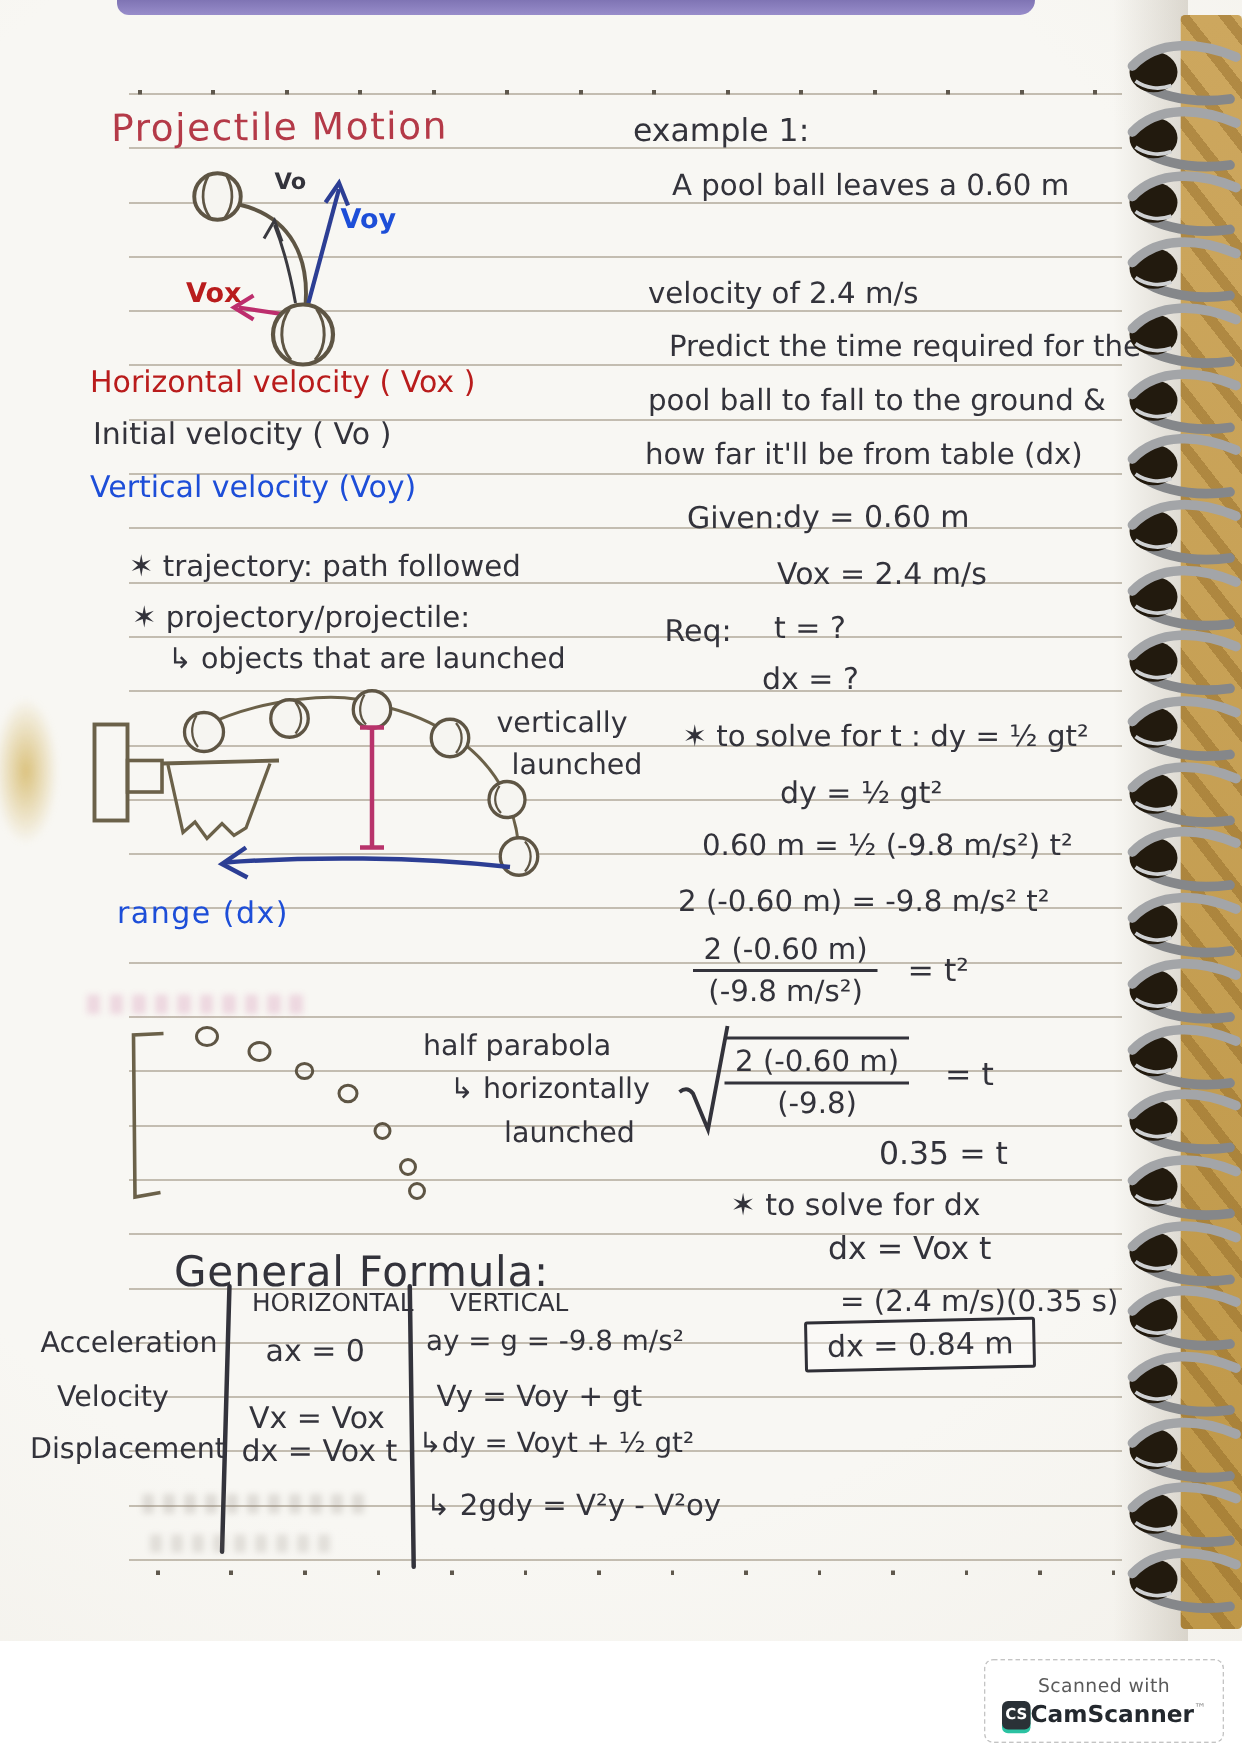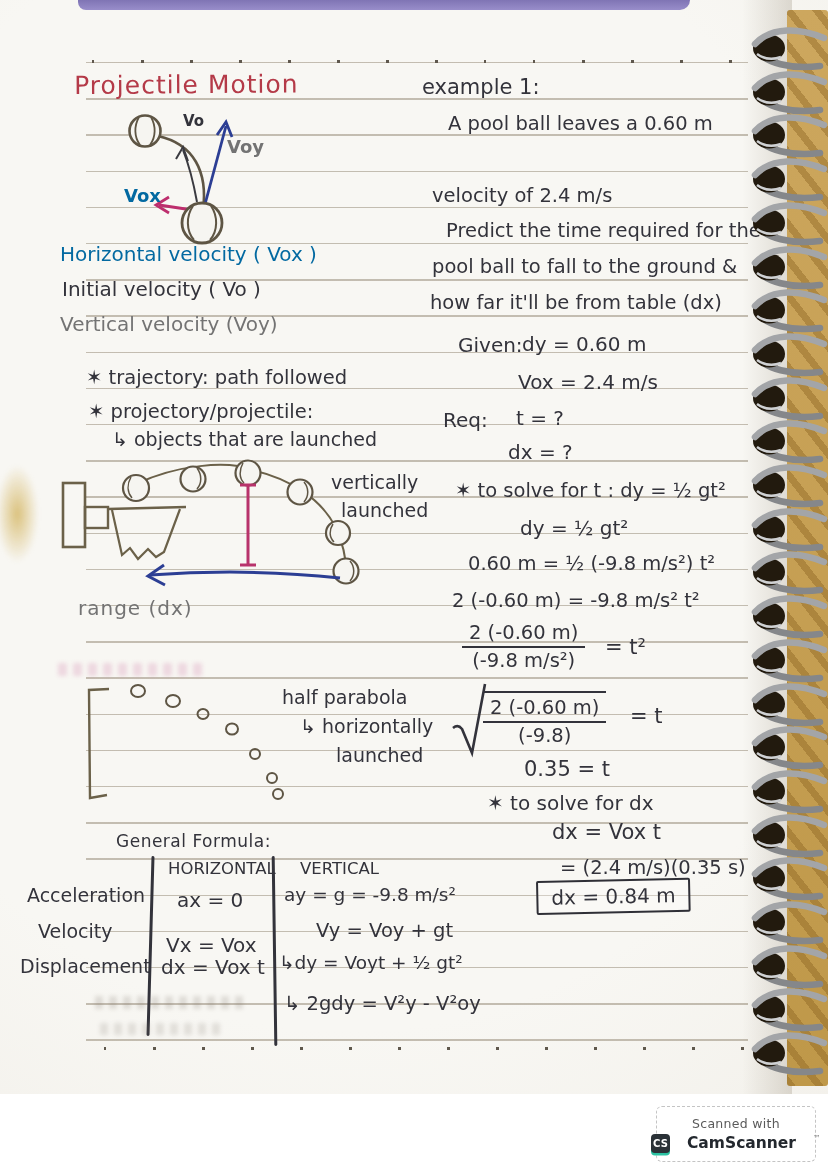--- a/index.html
+++ b/index.html
@@ -14,35 +14,35 @@
   #topbar{position:absolute;left:78px;top:0;width:612px;height:10px;
     background:linear-gradient(#7f74b4,#988dca);border-radius:0 0 10px 8px;}
   #edge-shade{position:absolute;left:742px;top:0;width:50px;height:1094px;
     background:linear-gradient(to right, rgba(0,0,0,0), rgba(110,95,70,.20));}
   #binding-strip{position:absolute;left:787px;top:10px;width:41px;height:1076px;border-radius:3px;
     background:repeating-linear-gradient(52deg, rgba(138,98,32,.42) 0 7px, rgba(0,0,0,0) 7px 22px), linear-gradient(#cda75e,#bf9849);}
   .coil{position:absolute;left:742px;width:86px;height:44px;}
   #stain{position:absolute;left:-8px;top:450px;width:56px;height:128px;border-radius:50%;
     background:radial-gradient(50% 50% at 45% 50%, rgba(213,184,104,.85), rgba(213,184,104,0) 76%);filter:blur(2px);}
   .t{position:absolute;white-space:nowrap;line-height:1.12;color:#33333b;transform-origin:left top;}
-  .pink{color:#0369a1}.blue{color:#737373}.red{color:#b43a48}
+  .pink{color:#b91c1c}.blue{color:#1d4ed8}.red{color:#b43a48}
   .frac{display:inline-flex;flex-direction:column;align-items:center;}
   .frac .num{border-bottom:2.5px solid #33333b;padding:0 7px 2px;}
   .frac .den{padding-top:2px;}
   .sqrtwrap{position:absolute;display:flex;align-items:flex-start;}
   .sqrt-frac{border-top:2.6px solid #33333b;margin-left:-3px;margin-top:10px;padding-top:4px;}
   .resultbox{position:absolute;border:2.6px solid #2f2f36;border-radius:2px;padding:4px 13px;
     transform:rotate(-1.2deg);background:rgba(255,255,255,.25);}
   .vline{position:absolute;width:2.6px;background:#33333b;border-radius:2px;}
   .smudge{position:absolute;filter:blur(2px);pointer-events:none;}
   #badge{position:absolute;left:656px;top:1106px;width:158px;height:54px;background:#fff;
     border:1.5px dashed #c4c4c4;border-radius:6px;display:flex;flex-direction:column;
     align-items:center;justify-content:center;gap:3px;}
   #badge .line1{font-size:12.5px;color:#5a5a5a;letter-spacing:.3px;}
-  #badge .row{display:flex;align-items:center;gap:17px;}
+  #badge .row{display:flex;align-items:center;gap:0;}
   #badge .logo{width:19px;height:19px;background:#2a3137;border-radius:4px;color:#fff;
     font-size:10px;font-weight:bold;display:flex;align-items:center;justify-content:center;
     box-shadow:0 2.5px 0 #2bc2a2;}
   #badge .brand{font-size:15.5px;font-weight:600;color:#23282e;}
   #badge .tm{font-size:8px;color:#8a8a8a;align-self:flex-start;}
   svg{display:block;overflow:visible;}
 </style>
 </head>
 <body>
 
@@ -120,33 +120,33 @@
     <ellipse cx="125" cy="32" rx="5.5" ry="5" stroke="#5e5544" stroke-width="2" fill="none"></ellipse>
     <ellipse cx="154" cy="47" rx="6" ry="5.5" stroke="#5e5544" stroke-width="2" fill="none"></ellipse>
     <ellipse cx="177" cy="72" rx="5" ry="5" stroke="#5e5544" stroke-width="2" fill="none"></ellipse>
     <ellipse cx="194" cy="96" rx="5" ry="5" stroke="#5e5544" stroke-width="2" fill="none"></ellipse>
     <ellipse cx="200" cy="112" rx="5" ry="5" stroke="#5e5544" stroke-width="2" fill="none"></ellipse>
   </svg>
   <span class="t" style="left:282px;top:687px;font-size:19px;">half parabola</span>
   <span class="t" style="left:300px;top:716px;font-size:19px;">↳ horizontally</span>
   <span class="t" style="left:336px;top:745px;font-size:19px;">launched</span>
 
-  <span class="t" style="left:116px;top:832px;font-size:17px;letter-spacing:.5px;text-align:right;">General Formula:</span>
+  <span class="t" style="left:116px;top:832px;font-size:28px;letter-spacing:.5px;text-align:right;">General Formula:</span>
   <div class="vline" style="left:149px;top:856px;height:180px;transform:rotate(1.6deg);"></div>
   <div class="vline" style="left:273px;top:856px;height:190px;transform:rotate(-0.8deg);"></div>
   <span class="t" style="left:168px;top:860px;font-size:16.5px;">HORIZONTAL</span>
   <span class="t" style="left:300px;top:860px;font-size:16.5px;">VERTICAL</span>
 
   <span class="t" style="left:27px;top:885px;font-size:19px;">Acceleration</span>
   <span class="t" style="left:177px;top:889px;font-size:20px;">ax = 0</span>
   <span class="t" style="left:284px;top:885px;font-size:18.5px;">ay = g = -9.8 m/s²</span>
 
   <span class="t" style="left:38px;top:921px;font-size:19px;">Velocity</span>
   <span class="t" style="left:166px;top:922px;font-size:20px;margin-top:12px;">Vx = Vox</span>
-  <span class="t" style="left:291px;top:920px;font-size:19.5px;margin-left:25px;">Vy = Voy + gt</span>
+  <span class="t" style="left:291px;top:920px;font-size:19.5px;">Vy = Voy + gt</span>
 
   <span class="t" style="left:20px;top:956px;font-size:19px;">Displacement</span>
   <span class="t" style="left:161px;top:956px;font-size:20px;">dx = Vox t</span>
   <span class="t" style="left:279px;top:953px;font-size:18.5px;">↳dy = Voyt + ½ gt²</span>
 
   <span class="t" style="left:284px;top:993px;font-size:19.5px;">↳ 2gdy = V²y - V²oy</span>
 
   <span class="t" style="left:422px;top:76px;font-size:21px;">example 1:</span>
   <span class="t" style="left:448px;top:113px;font-size:19.5px;">A pool ball leaves a 0.60 m</span>
   <span class="t" style="left:432px;top:185px;font-size:19.5px;">velocity of 2.4 m/s</span>
@@ -175,21 +175,21 @@
   <div class="sqrtwrap" style="left:452px;top:681px;">
     <svg width="34" height="76" viewBox="0 0 34 76">
       <path d="M1 47 Q6 43 10 48 L20 72 L33 3" stroke="#33333b" stroke-width="2.6" fill="none"></path>
     </svg>
     <span class="frac sqrt-frac t" style="position:static;font-size:19.5px;">
       <span class="num">2 (-0.60 m)</span>
       <span class="den">(-9.8)</span>
     </span>
   </div>
   <span class="t" style="left:630px;top:705px;font-size:21px;">= t</span>
-  <span class="t" style="left:524px;top:758px;font-size:21px;">0.35 = t</span>
+  <span class="t" style="left:586px;top:758px;font-size:21px;">0.35 = t</span>
 
   <span class="t" style="left:487px;top:792px;font-size:20px;">✶ to solve for dx</span>
   <span class="t" style="left:552px;top:821px;font-size:21px;">dx = Vox t</span>
   <span class="t" style="left:560px;top:857px;font-size:19.5px;">= (2.4 m/s)(0.35 s)</span>
   <span class="t resultbox" style="left:536px;top:881px;font-size:20px;">dx = 0.84 m</span>
 
   <div class="smudge" style="left:58px;top:663px;width:145px;height:13px;opacity:.45;
        background:repeating-linear-gradient(90deg, rgba(205,120,165,.55) 0 9px, rgba(0,0,0,0) 9px 15px);"></div>
   <div class="smudge" style="left:95px;top:996px;width:150px;height:13px;opacity:.35;
        background:repeating-linear-gradient(90deg, rgba(125,115,105,.6) 0 8px, rgba(0,0,0,0) 8px 14px);"></div>

